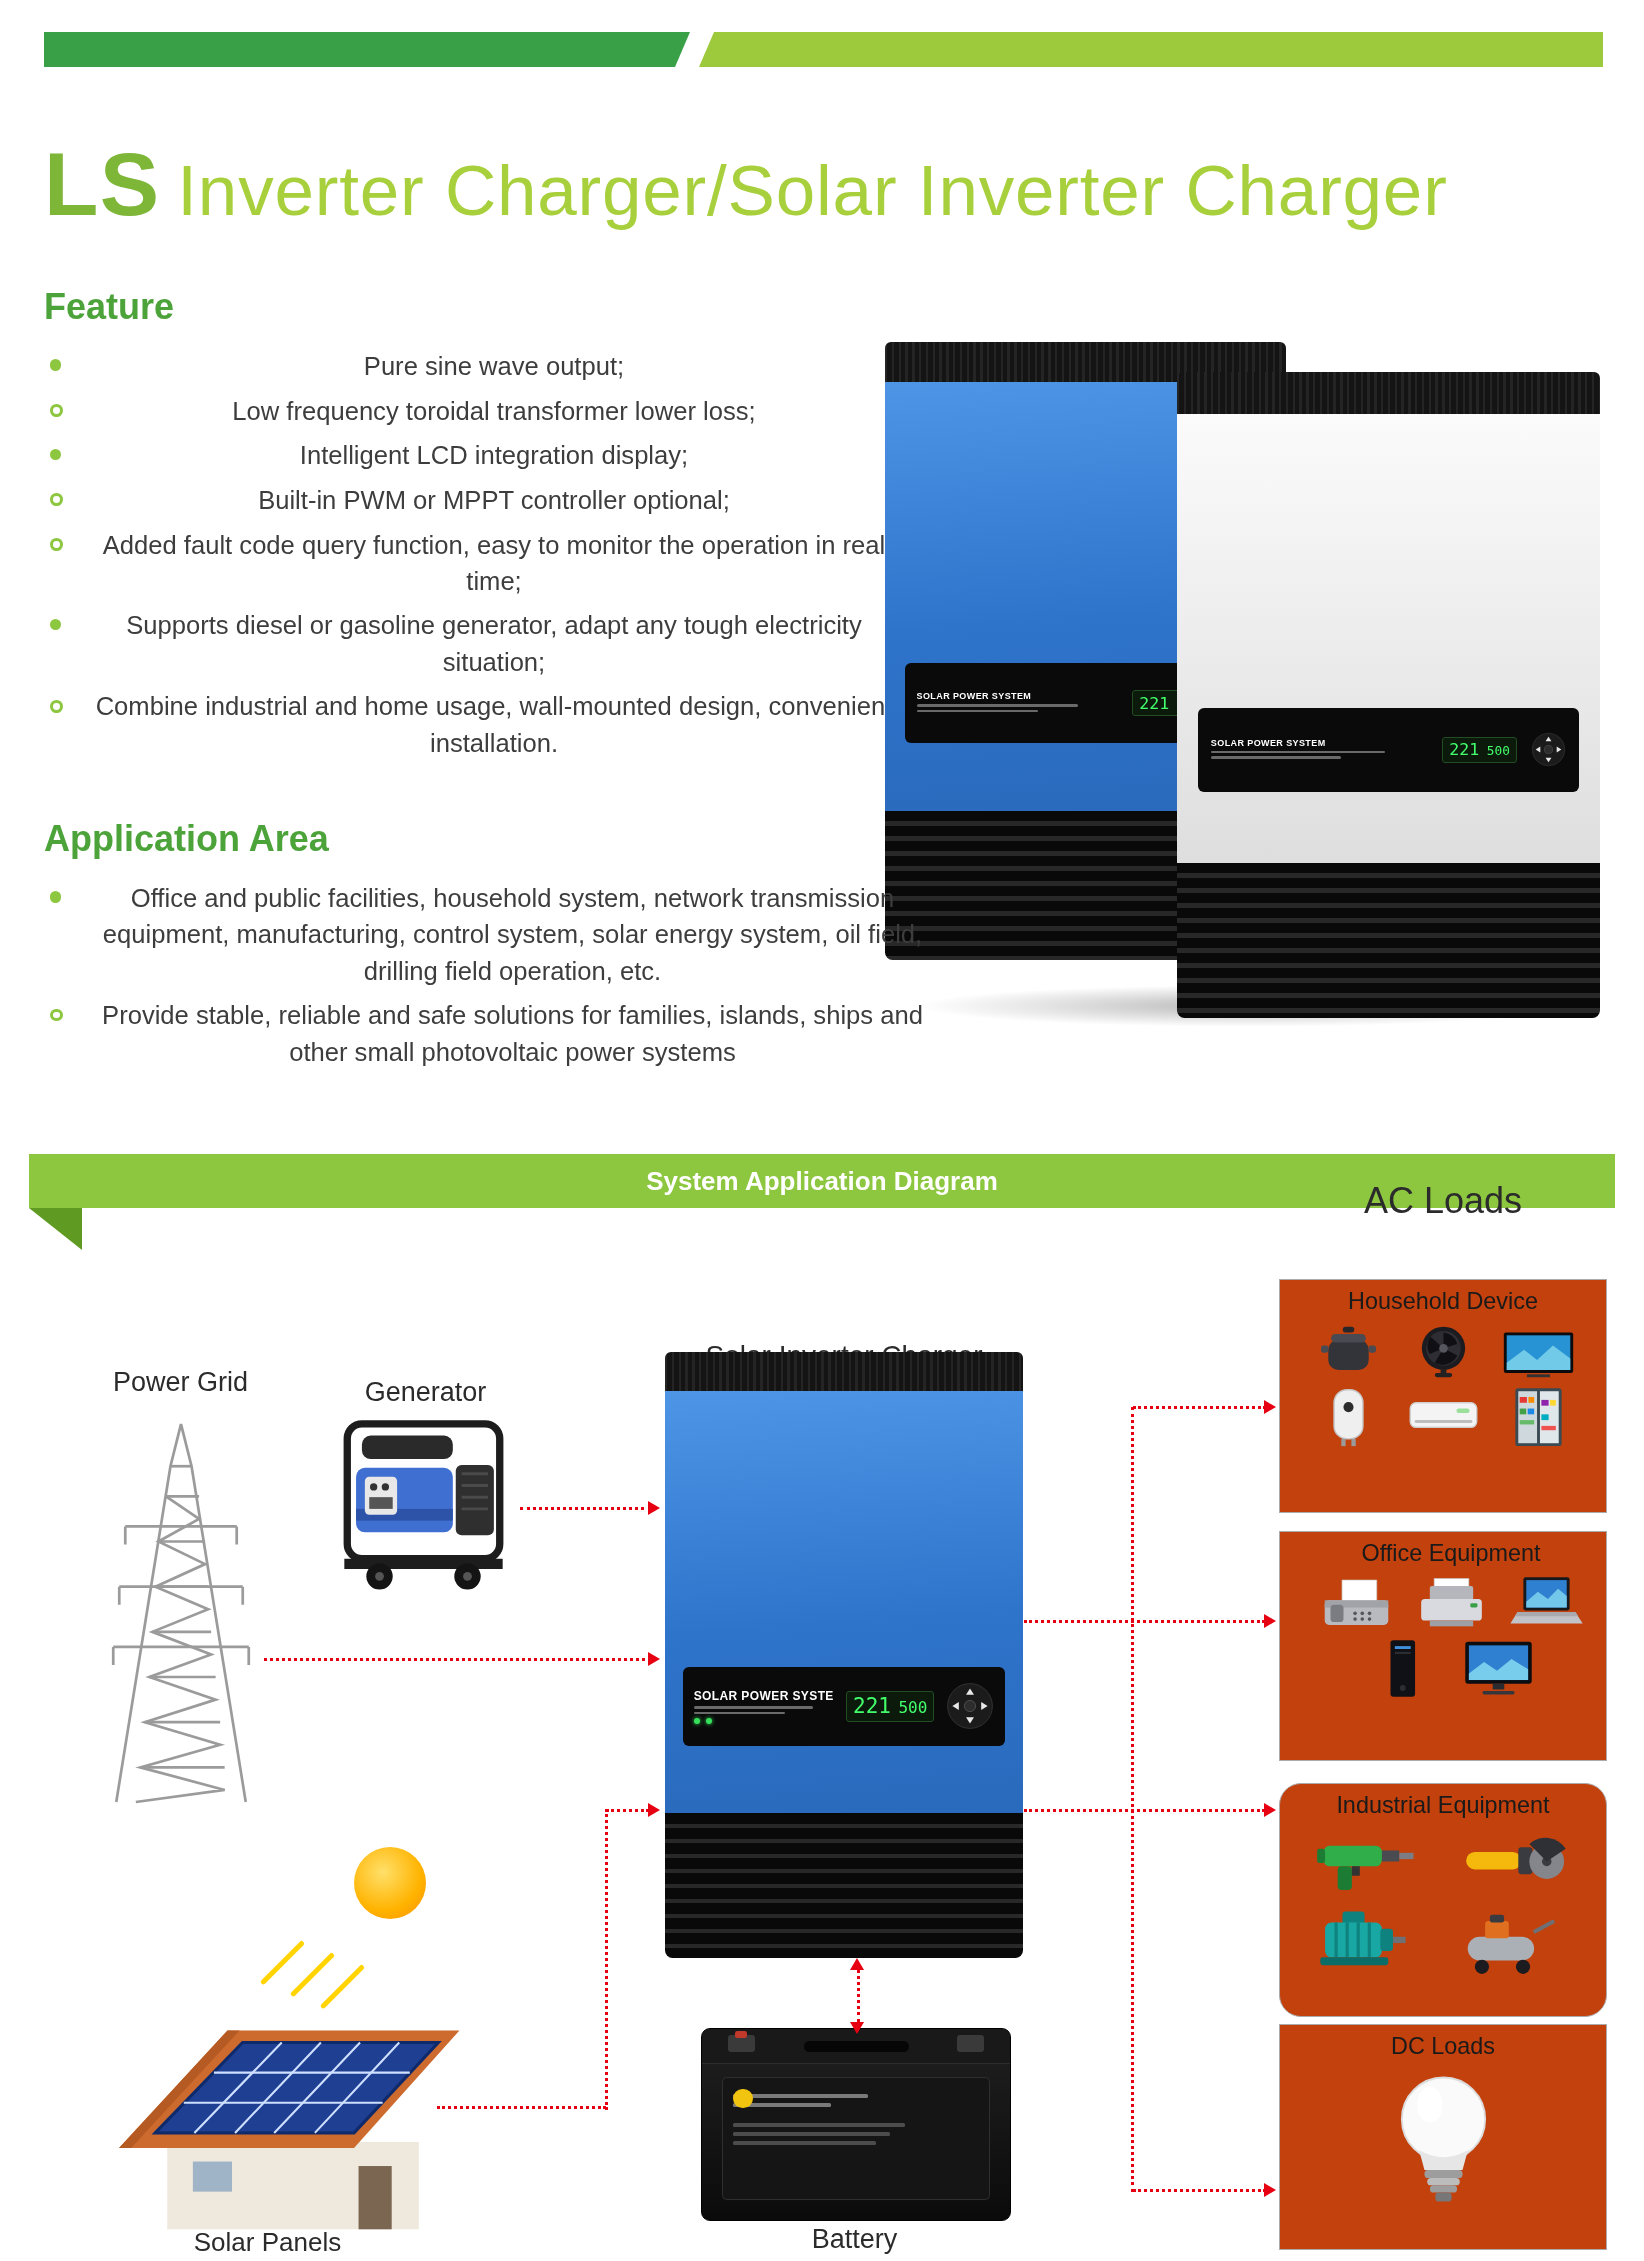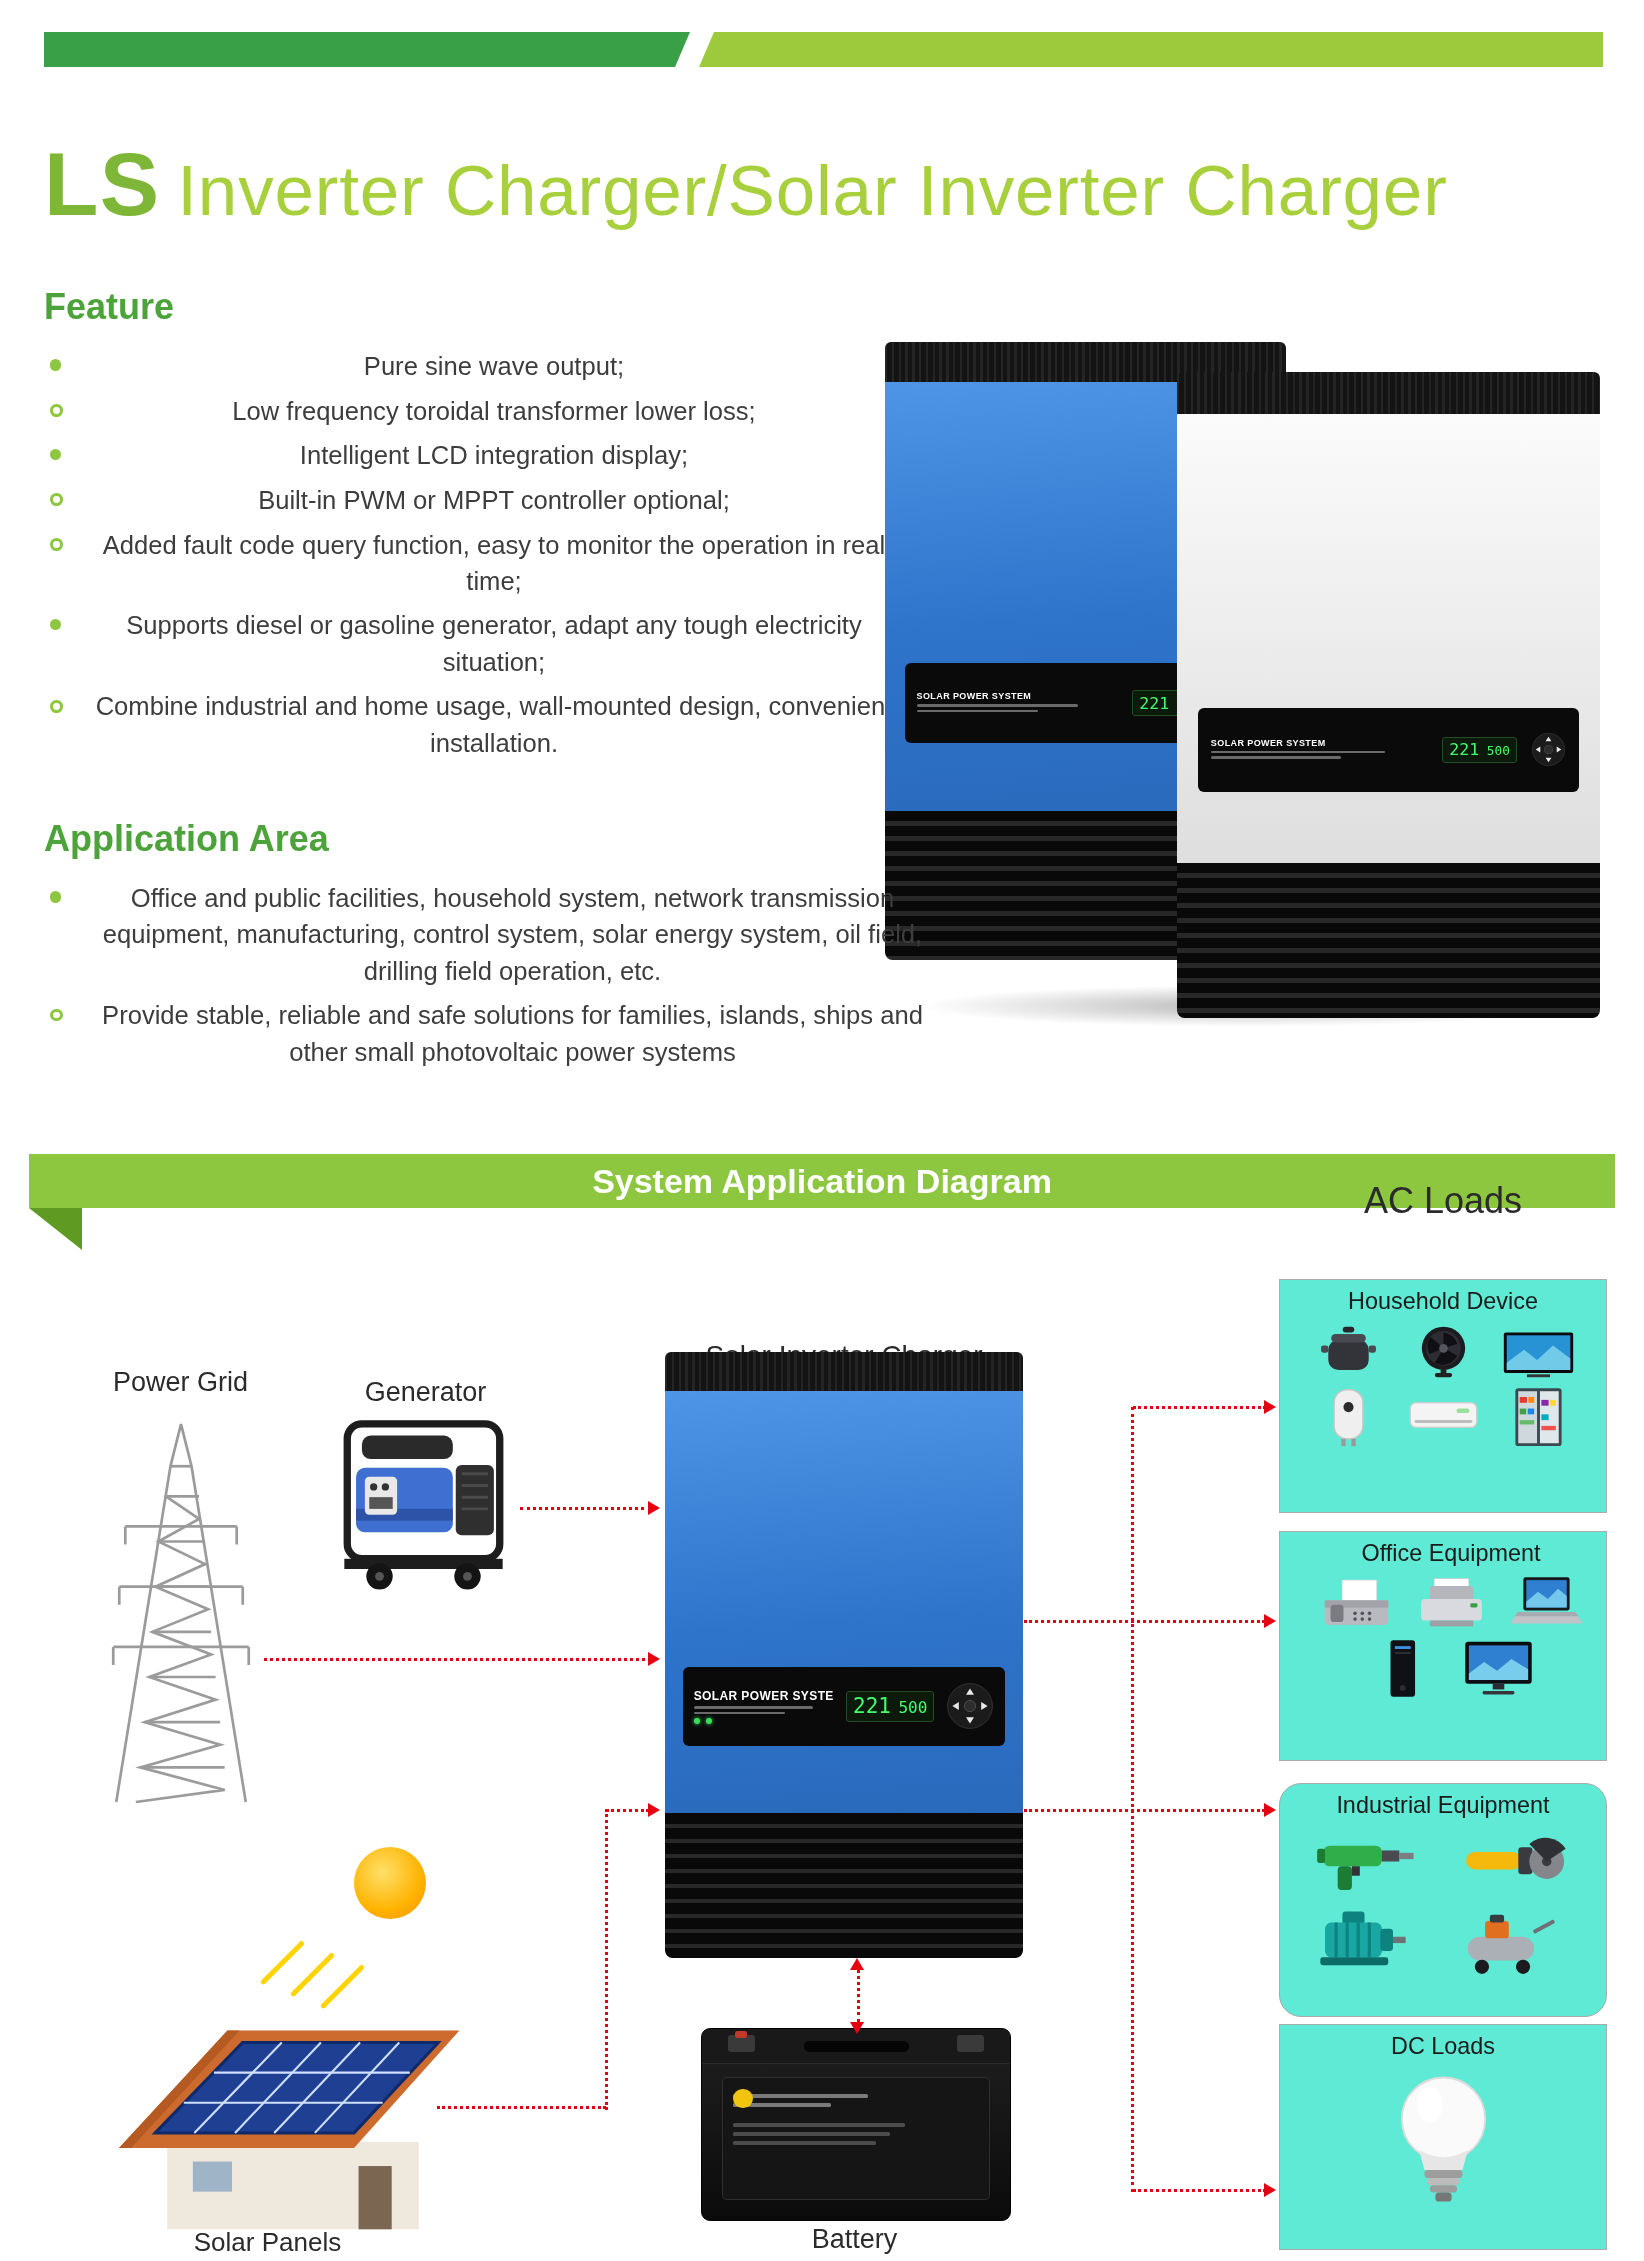--- a/index.html
+++ b/index.html
@@ -56,29 +56,29 @@
   .ledrow{display:flex;gap:6px;margin-top:3.8px;}
   .led{width:6px;height:6px;border-radius:50%;background:#35e05a;box-shadow:0 0 4.5px #35e05a;}
   .lcd{flex:0 0 auto;background:#0c1a0c;border:0.8px solid #234d23;border-radius:3px;padding:2.3px 6px;
     display:flex;align-items:baseline;gap:7.5px;color:#42ff6b;font-family:"DejaVu Sans Mono",monospace;}
   .lcd .v1{font-size:16.6px;} .lcd .v2{font-size:12.8px;}
   .inv-big .lcd .v1{font-size:21px;} .inv-big .lcd .v2{font-size:16px;}
   .dial{flex:0 0 auto;}
 
   
   .banner{position:absolute;left:29px;top:1154px;width:1586px;height:54px;background:var(--green);
-    color:#fff;font-size:34px;font-weight:bold;text-align:center;line-height:54px;}
+    color:#fff;font-size:26px;font-weight:bold;text-align:center;line-height:54px;}
   .banner-fold{position:absolute;left:29px;top:1208px;width:0;height:0;
     border-top:42px solid #5f9b23;border-left:53px solid transparent;}
 
   
   .dlabel{position:absolute;font-size:27px;color:#2b2b2b;text-align:center;}
 
   
-  .loadbox{position:absolute;left:1279px;width:328px;border:1.5px solid #ababab;background:#5eead4;}
+  .loadbox{position:absolute;left:1279px;width:328px;border:1.5px solid #ababab;background:#c2410c;}
   .loadbox .box-label{margin-top:7.5px;text-align:center;font-size:23.4px;color:#1a1a1a;}
   .icons{display:flex;flex-wrap:wrap;justify-content:center;align-items:center;gap:1.5px 6px;padding:3px 4.5px;}
 
   
   .dot-h{position:absolute;height:0;border-top:3px dotted var(--red);}
   .dot-v{position:absolute;width:0;border-left:3px dotted var(--red);}
   .arr-r{position:absolute;width:0;height:0;border-top:7.5px solid transparent;border-bottom:7.5px solid transparent;border-left:12px solid var(--red);}
   .arr-u{position:absolute;width:0;height:0;border-left:7.5px solid transparent;border-right:7.5px solid transparent;border-bottom:12px solid var(--red);}
   .arr-d{position:absolute;width:0;height:0;border-left:7.5px solid transparent;border-right:7.5px solid transparent;border-top:12px solid var(--red);}
 

